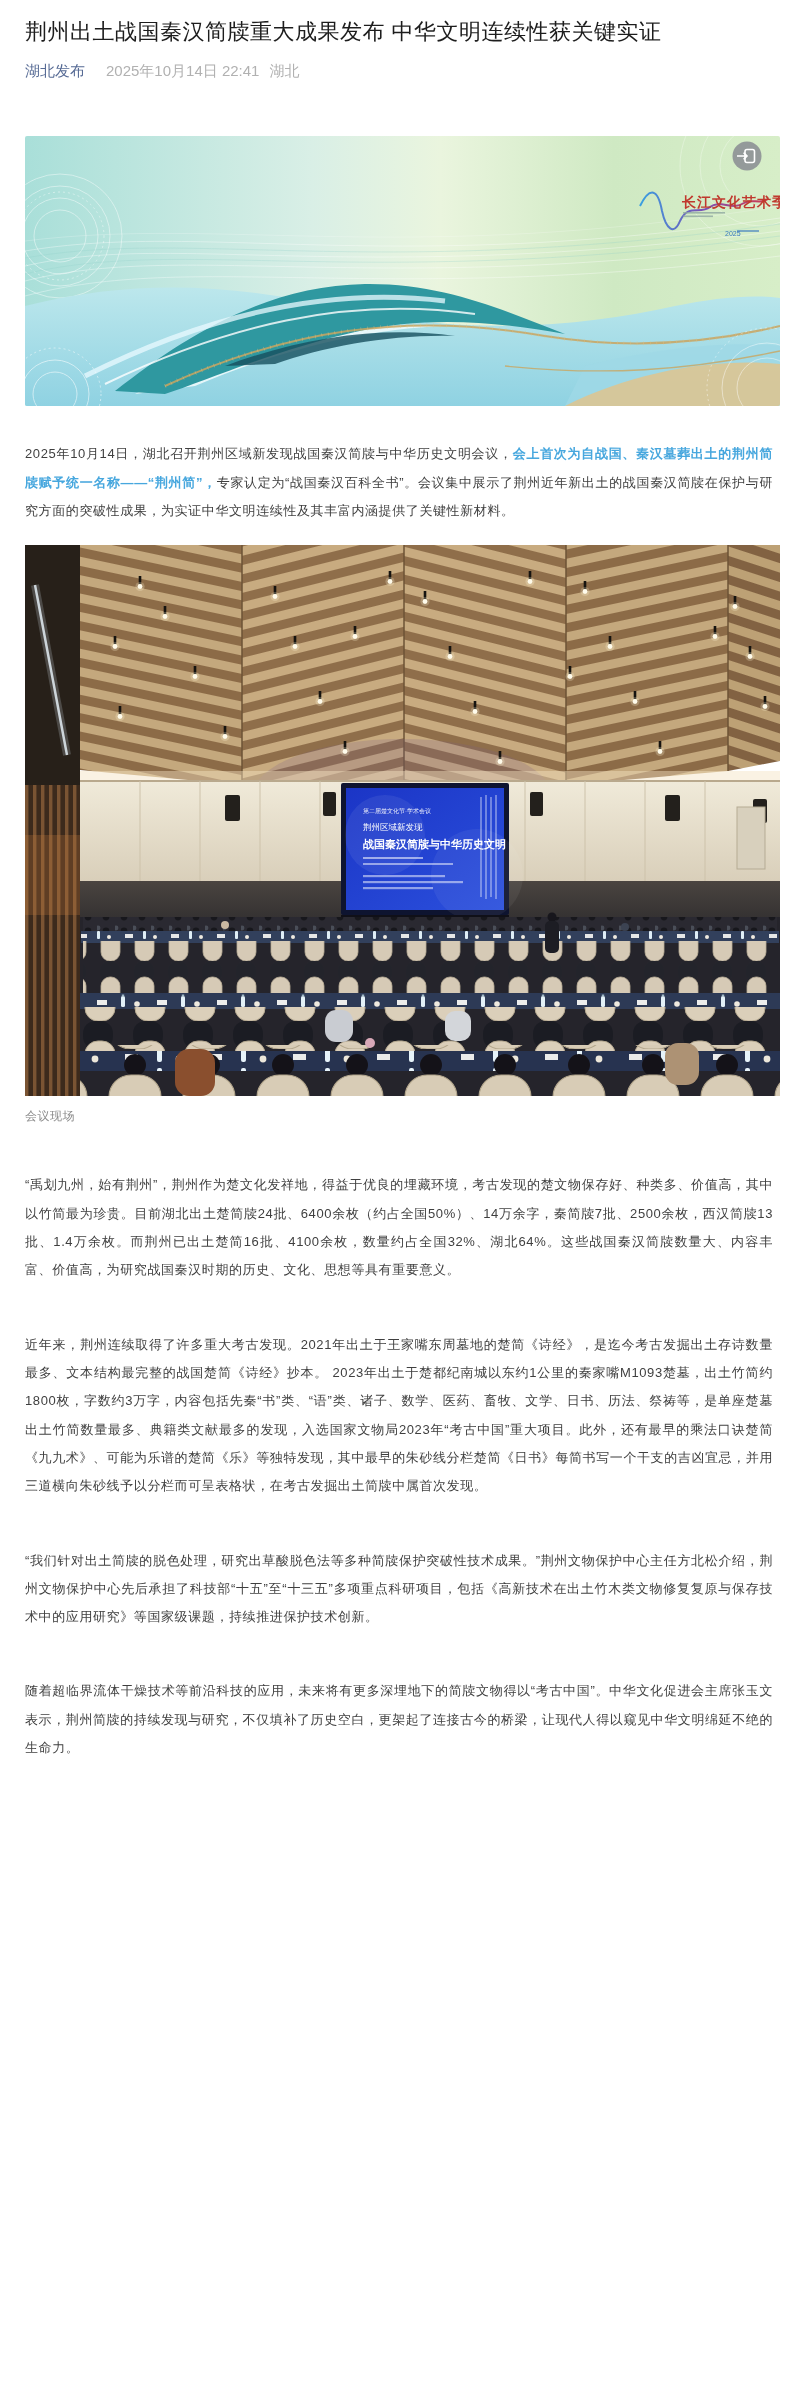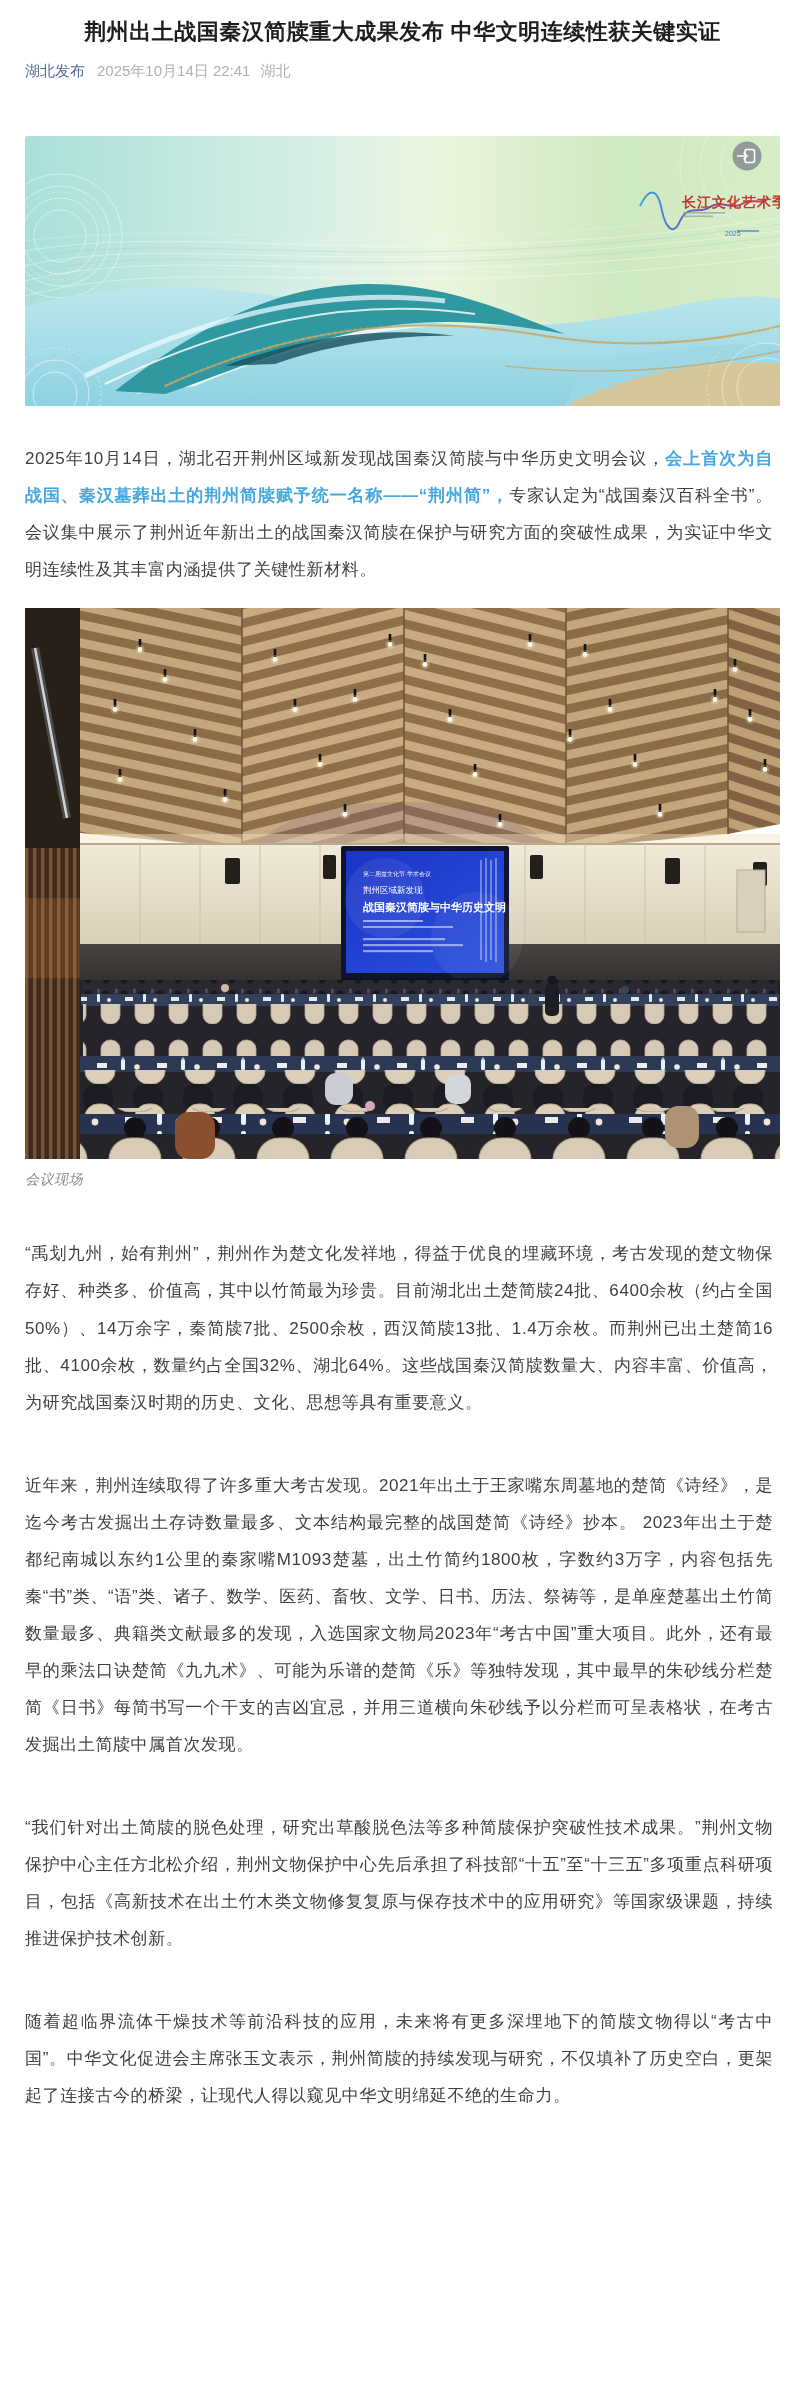--- a/index.html
+++ b/index.html
@@ -1,30 +1,30 @@
 <!DOCTYPE html>
 <html><head>
 <meta charset="utf-8">
 <style>
   html,body{margin:0;padding:0;background:#fff;}
   body{width:805px;font-family:"Liberation Sans","DejaVu Sans",sans-serif;color:#404040;}
   .wrap{padding:0 25px 14px 25px;}
-  h1.title{margin:16px 0 0 0;font-size:22px;line-height:1.42;color:#1d1d1d;font-weight:700;letter-spacing:.5px;text-align:center;}
+  h1.title{margin:16px 0 0 0;font-size:22px;line-height:1.42;color:#1d1d1d;font-weight:400;letter-spacing:.5px;}
   .byline{margin-top:13px;font-size:15px;line-height:1.4;white-space:nowrap;}
-  .byline .src{color:#576b95;text-decoration:none;margin-right:12px;cursor:pointer;}
+  .byline .src{color:#576b95;text-decoration:none;margin-right:21px;cursor:pointer;}
   .byline .meta{color:#b1b1b1;margin-right:10px;}
   .banner{margin-top:55px;width:755px;height:270px;overflow:hidden;border-radius:2px;line-height:0;}
   .banner svg{display:block;}
-  p.para{margin:34px 7px 0 0;font-size:17px;line-height:2.18;letter-spacing:.6px;text-align:justify;color:#3f3f3f;}
+  p.para{margin:34px 7px 0 0;font-size:13px;line-height:2.18;letter-spacing:.6px;text-align:justify;color:#3f3f3f;}
   p.para.gap{margin-top:46px;}
   .hl{color:#47a7de;font-weight:700;}
   figure.photo-fig{margin:20px 0 0 0;padding:0;}
   .photo{width:755px;height:551px;line-height:0;}
   .photo svg{display:block;}
-  figcaption{margin-top:12px;font-size:14px;color:#8c8c8c;letter-spacing:.5px;font-style:italic;}
+  figcaption{margin-top:12px;font-size:12px;color:#8c8c8c;letter-spacing:.5px;}
 </style>
 </head>
 <body>
 
 <div class="wrap">
 
   <h1 class="title">荆州出土战国秦汉简牍重大成果发布 中华文明连续性获关键实证</h1>
 
   <div class="byline">
     <a class="src">湖北发布</a><span class="meta">2025年10月14日 22:41</span><span class="meta">湖北</span>

